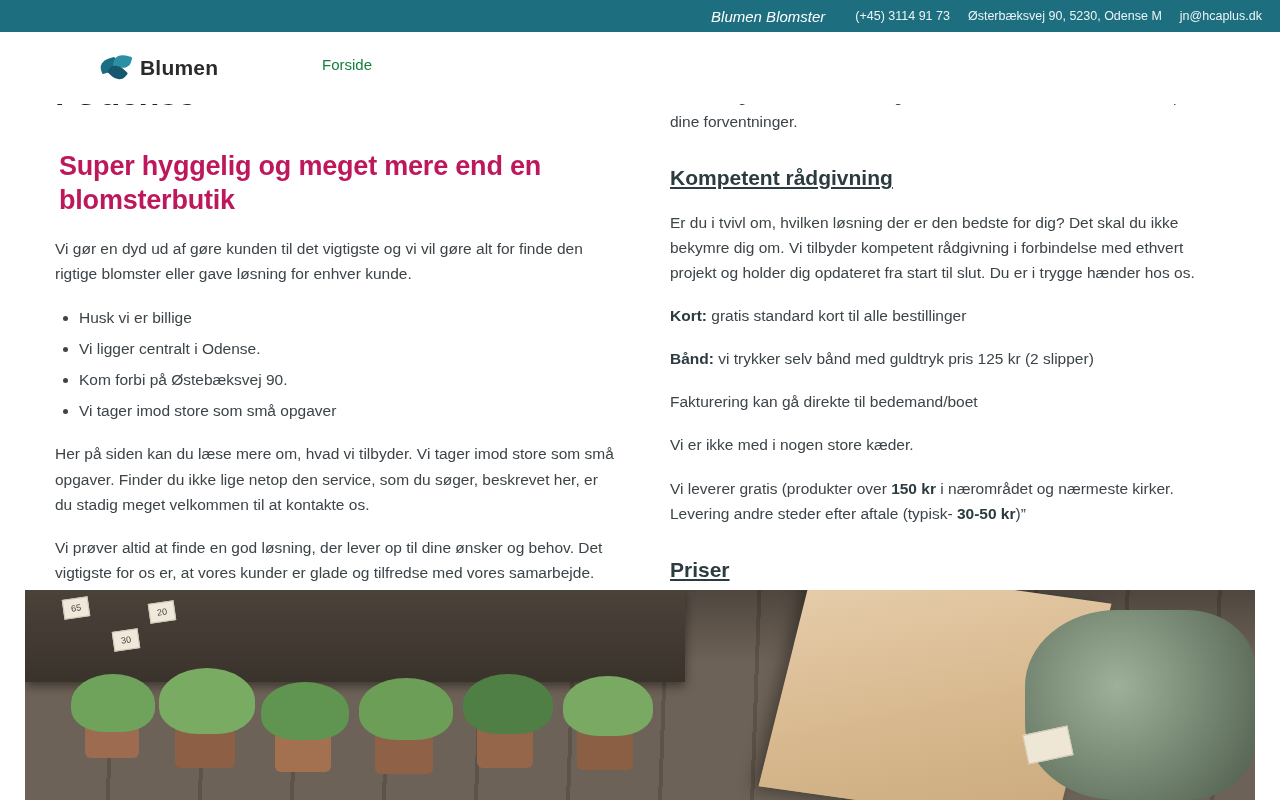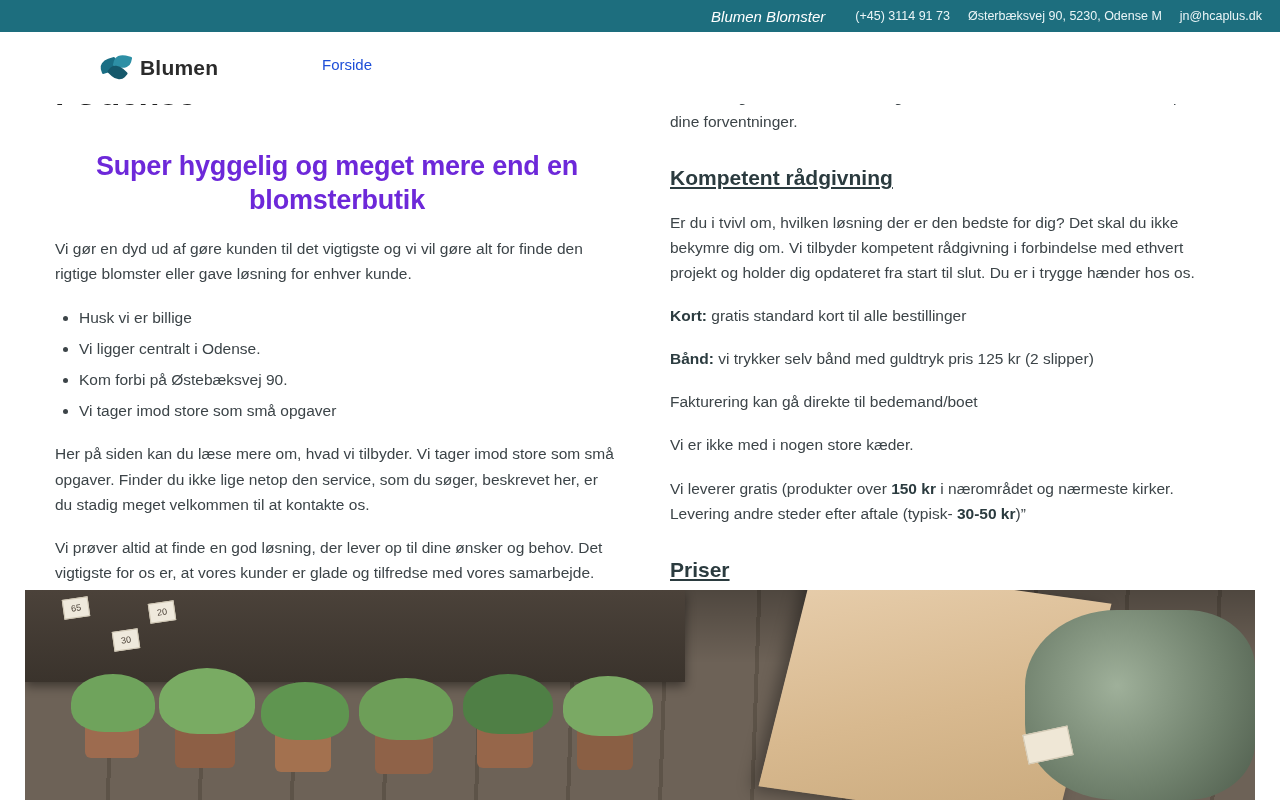--- a/index.html
+++ b/index.html
@@ -71,21 +71,21 @@
   }
   .nav {
     position: absolute;
     left: 318px; top: 24px;
     display: flex;
     gap: 34px;
     font-size: 15px;
     color: #555f63;
   }
   .nav .nav-item { cursor: pointer; }
-  .nav .nav-item.active { color: #1d4ed8; }
+  .nav .nav-item.active { color: #15803d; }
 
   
   .content {
     position: absolute;
     top: 14px; left: 0;
     width: 1280px;
     padding: 0 24px;
   }
   .col {
     position: absolute;
@@ -99,24 +99,23 @@
     line-height: 1.22;
     font-weight: 700;
     color: #222;
     margin: 18px 0 0 0;
     letter-spacing: -.3px;
   }
   h2.sub {
     font-size: 27px;
     line-height: 1.28;
     font-weight: 700;
-    color: #6d28d9;
+    color: #be185d;
     margin: 34px 0 0 4px;
     letter-spacing: -.2px;
-    text-align: center;
   }
   h3.sec {
     font-size: 21px;
     line-height: 1.3;
     font-weight: 700;
     color: #2b3b3f;
     margin: 30px 0 0 0;
     text-decoration: underline;
   }
   p.body {

